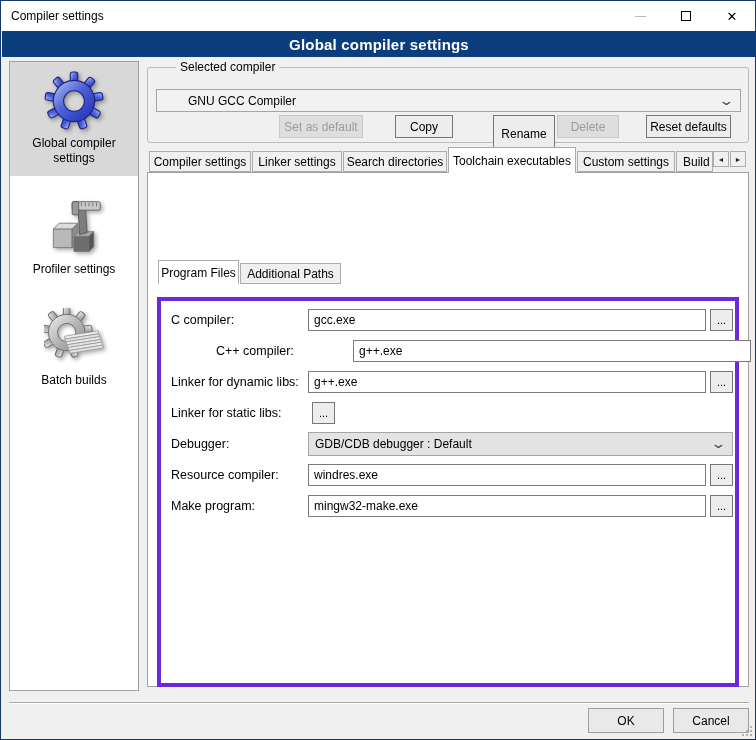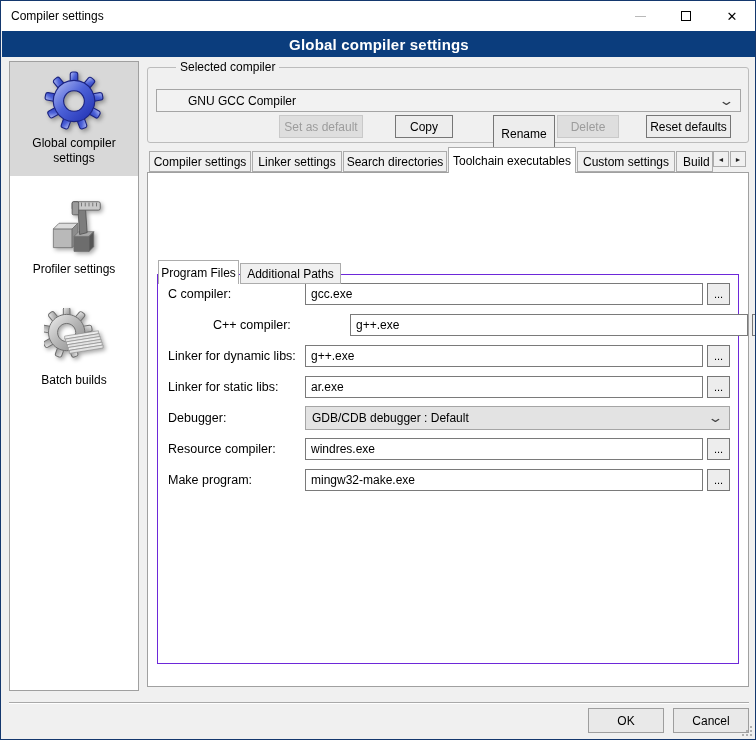--- a/index.html
+++ b/index.html
@@ -55,21 +55,21 @@
                 border:2px solid #0078d7; display:flex; align-items:center; padding:0 3px; overflow:hidden; }
   #path-input .sel { background:#0078d7; color:#fff; font-size:12px; white-space:pre; }
   #path-browse { position:absolute; left:625px; top:206px; width:23px; height:23px; }
   #autodetect { position:absolute; left:653px; top:206px; width:75px; height:23px; }
   #note { position:absolute; left:163px; top:233px; width:570px; height:15px; color:#a02020; font-size:12.5px;
           white-space:nowrap; overflow:hidden; }
   
   .subtab { position:absolute; height:21px; background:#f0f0f0; border:1px solid #acacac; z-index:2;
             display:flex; align-items:center; justify-content:center; font-size:12px; padding:0 8px; white-space:nowrap; }
   .subtab.active { background:#fff; border-bottom:none; }
-  #subpage { position:absolute; left:156px; top:273px; width:582px; height:390px; background:#fff; border:1px solid #6d28d9; z-index:1; }
+  #subpage { position:absolute; left:156px; top:296px; width:582px; height:390px; background:#fff; border:4px solid #6d28d9; z-index:1; }
   
   .frow { position:absolute; left:10px; width:562px; height:24px; display:flex; align-items:center; }
   .frow .flabel { width:137px; font-size:12.5px; color:#000; flex:none; }
   .frow input[type=text] { flex:1; height:22px; border:1px solid #7a7a7a; padding:0 5px; font-size:12px;
                            font-family:"Liberation Sans",sans-serif; color:#000; background:#fff; outline:none; }
   .frow .mini-browse { width:23px; height:22px; margin-left:4px; flex:none; font-size:11px; }
   .frow .combo { flex:1; height:24px; background:#e3e3e3;gap:24px; }
   
   #footer-line { position:absolute; left:8px; top:701px; width:740px; height:2px;
                  border-top:1px solid #a9a9a9; border-bottom:1px solid #ffffff; }
@@ -272,21 +272,20 @@
     <div class="frow" style="top:69px;">
       <span class="flabel">Linker for dynamic libs:</span>
       <input type="text" value="g++.exe" style="">
       <div class="btn mini-browse">
           <span>...</span>
         </div>
     </div>
 
     <div class="frow" style="top:100px;">
       <span class="flabel">Linker for static libs:</span>
-      <input type="text" value="ar.exe" style="">
       <div class="btn mini-browse">
           <span>...</span>
         </div>
     </div>
 
     <div class="frow" style="top:131px;">
       <span class="flabel">Debugger:</span>
       <div class="combo">
         <span class="combo-text">GDB/CDB debugger : Default</span>
         <span class="chev">⌄</span>

